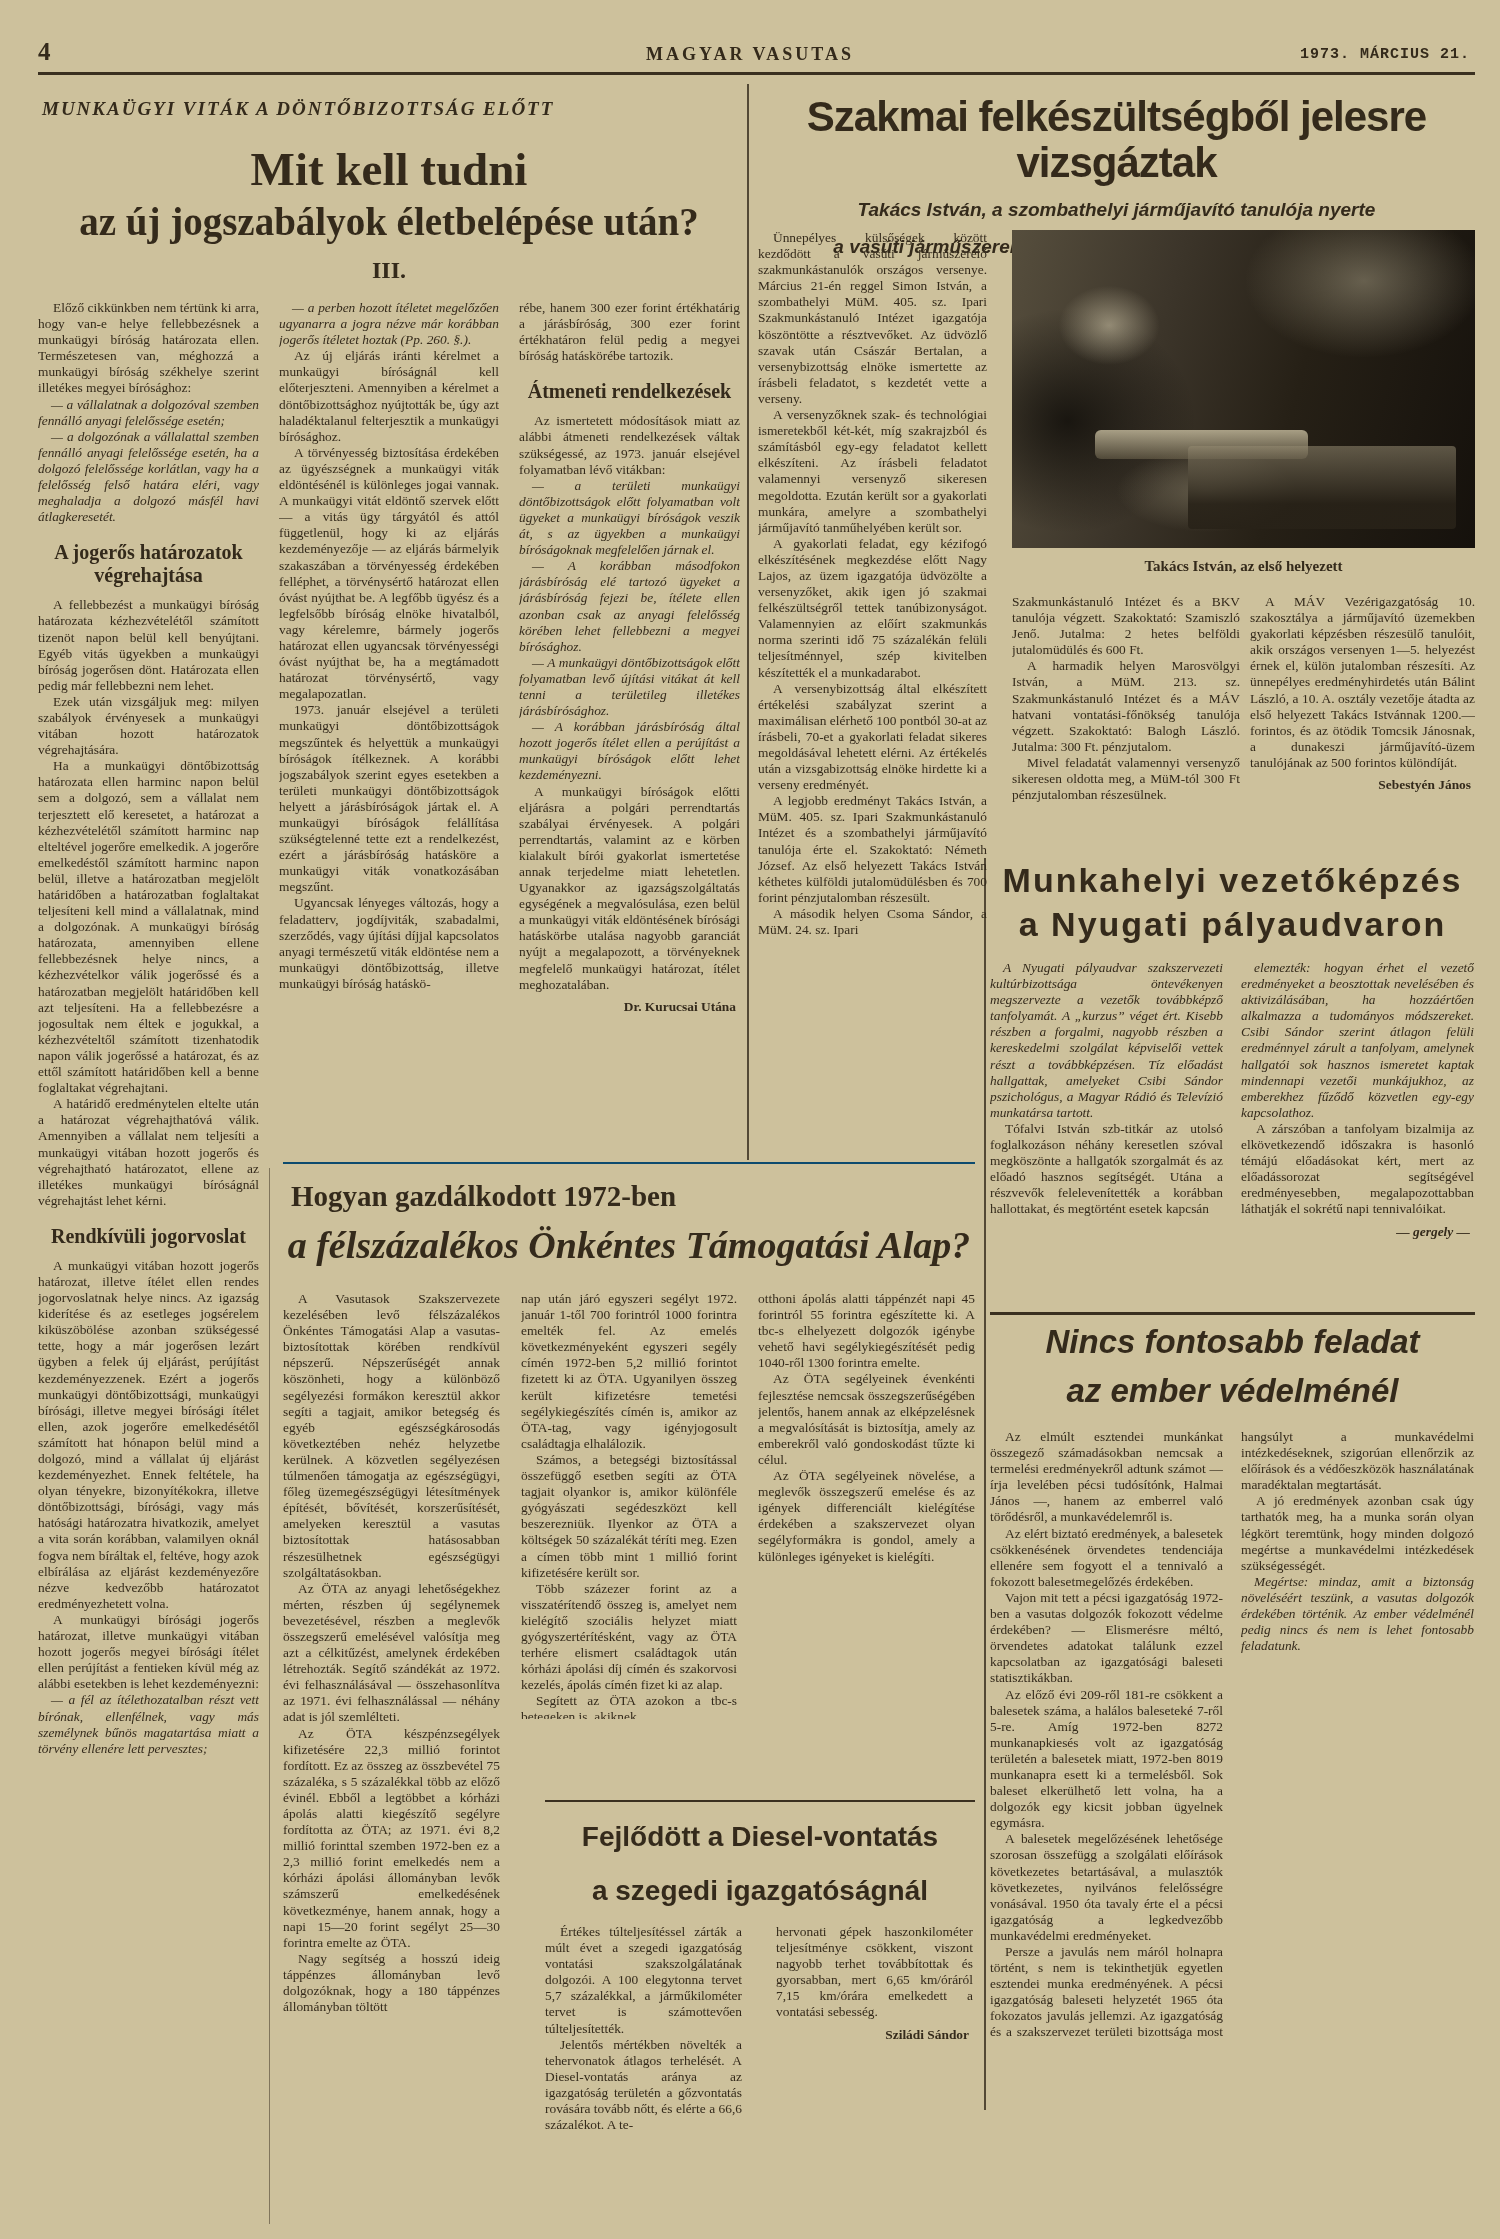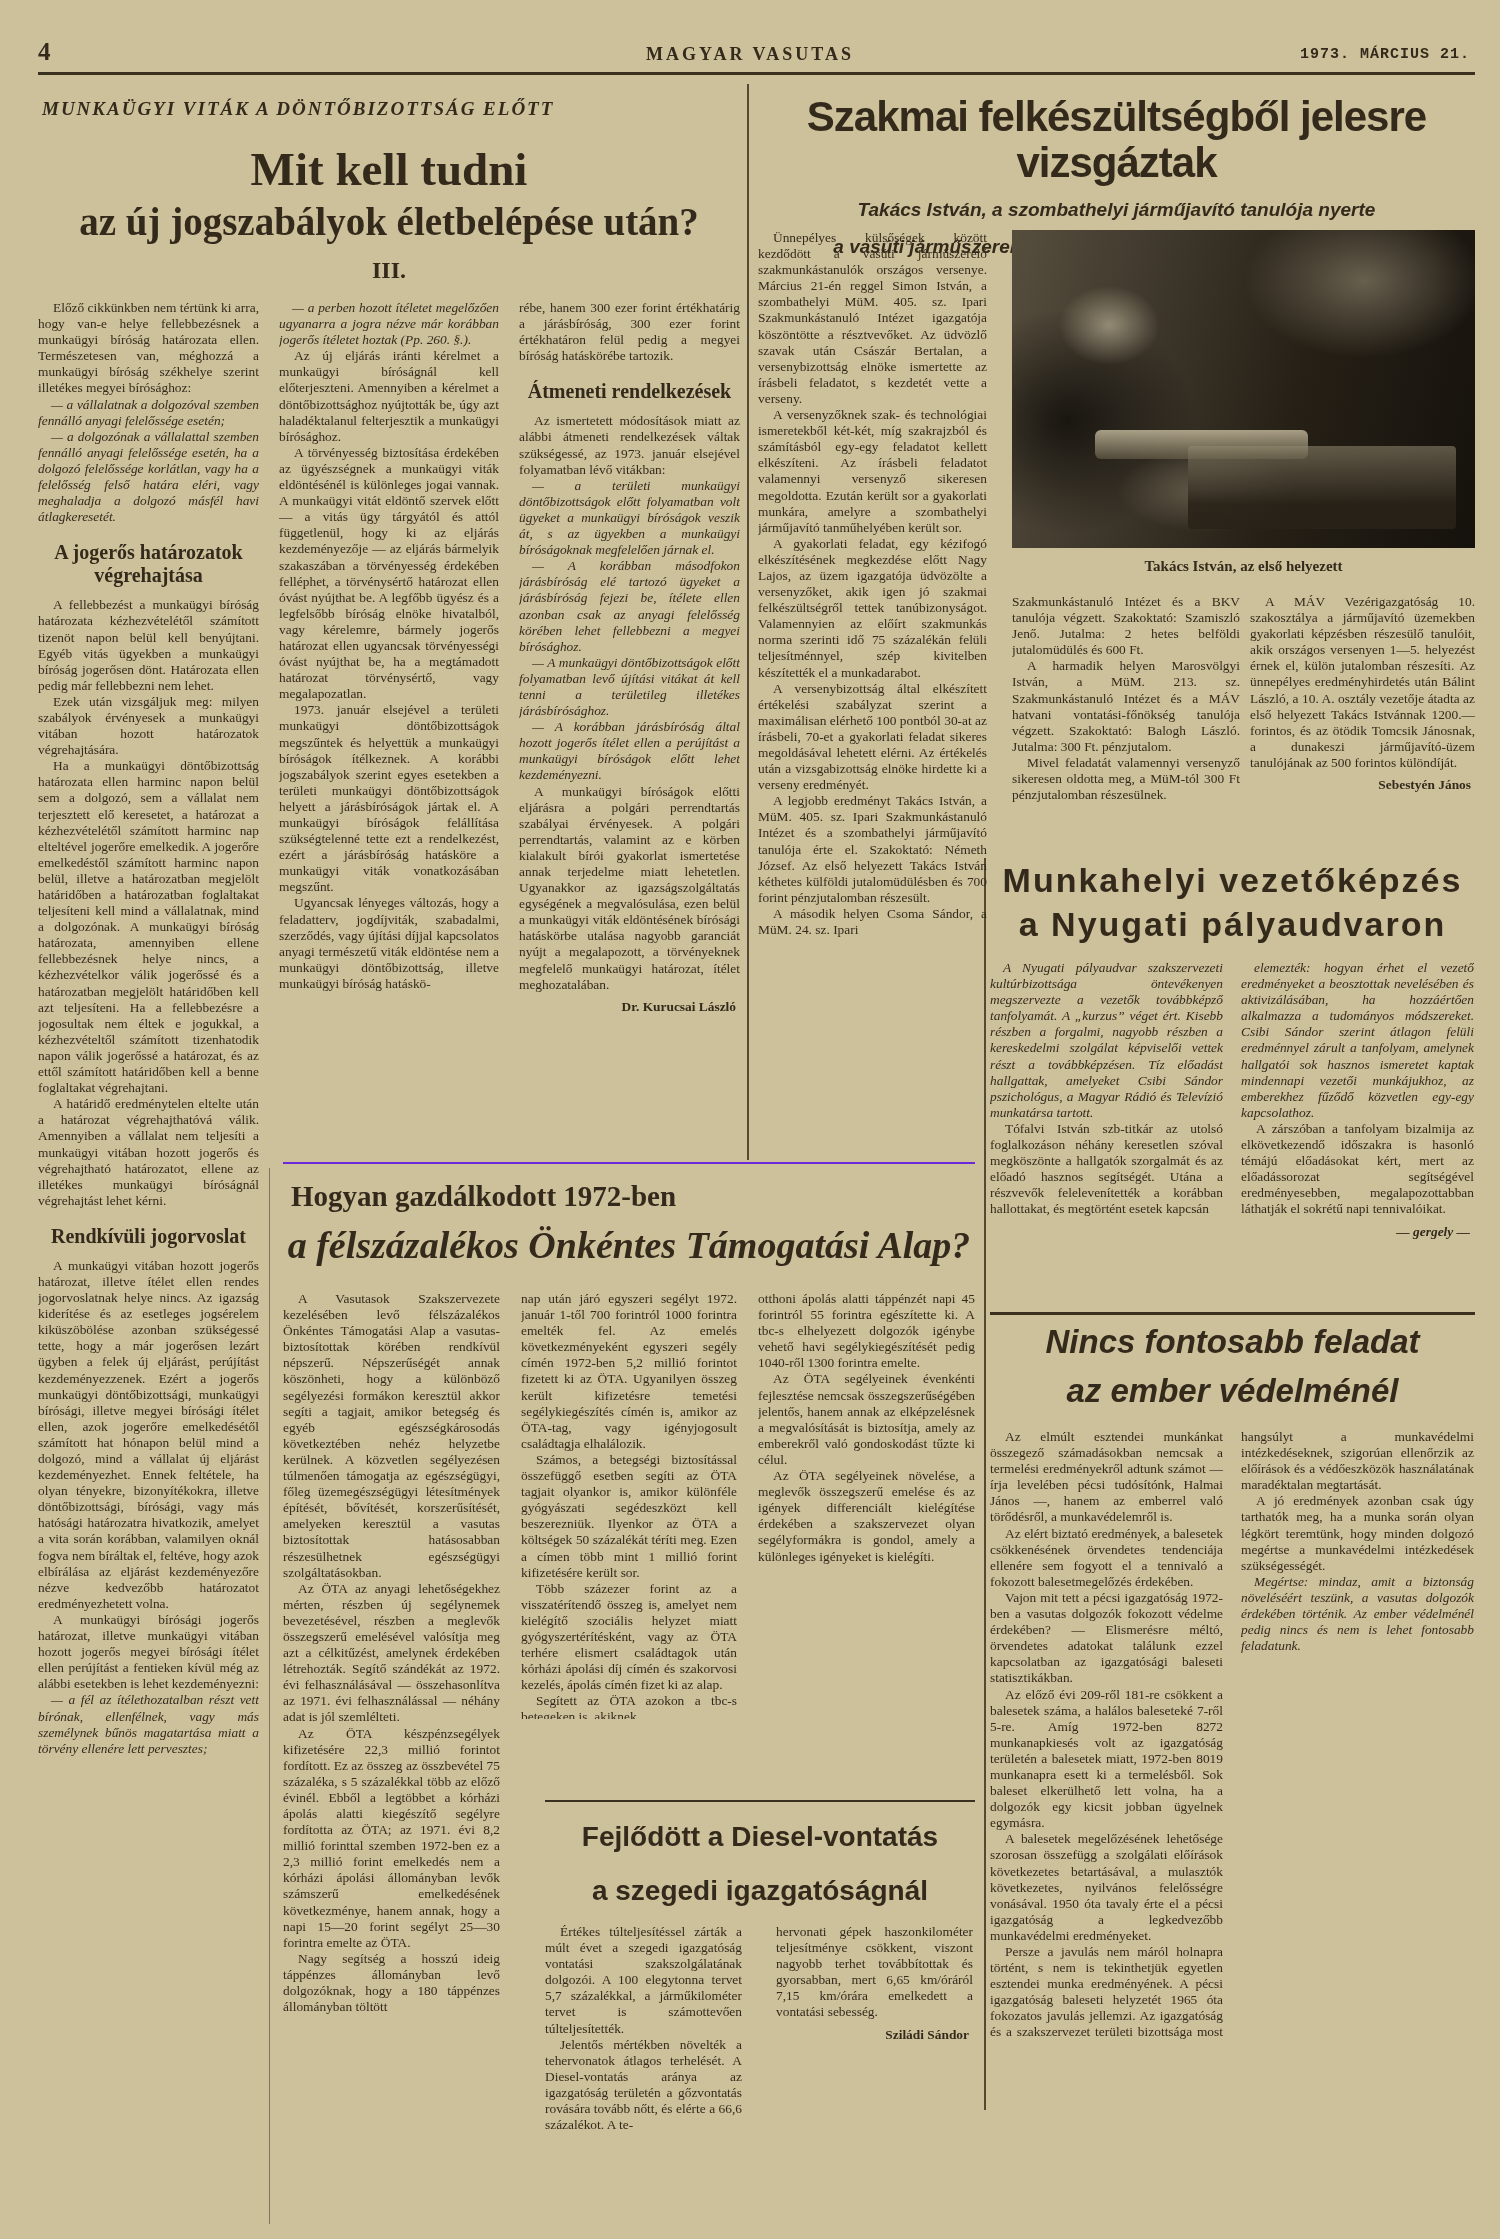--- a/index.html
+++ b/index.html
@@ -62,21 +62,21 @@
   .training{position:absolute;left:990px;top:858px;width:485px;}
   .ttitle{text-align:center;font-family:"Liberation Sans","DejaVu Sans",sans-serif;font-size:34px;line-height:44px;font-weight:bold;letter-spacing:2px;}
   .tcols{display:flex;gap:18px;margin-top:14px;}
   .tcols .col{width:233px;height:322px;}
   
   .safety{position:absolute;left:990px;top:1312px;width:485px;border-top:3px solid #3a3020;}
   .stitle{margin-top:4px;text-align:center;font-family:"Liberation Sans","DejaVu Sans",sans-serif;font-size:33px;line-height:45px;font-weight:bold;font-style:italic;}
   .scols{display:flex;gap:18px;margin-top:16px;}
   .scols .col{width:233px;height:614px;}
   
-  .ota{position:absolute;left:283px;top:1162px;width:692px;border-top:2px solid #6d28d9;}
+  .ota{position:absolute;left:283px;top:1162px;width:692px;border-top:2px solid #0c4a6e;}
   .otitle1{margin:16px 0 0 8px;font-size:29px;font-weight:bold;}
   .otitle2{margin-top:10px;text-align:center;font-size:38px;font-weight:bold;font-style:italic;}
   .ocols{display:flex;gap:21px;margin-top:24px;}
   .oc1{width:217px;height:918px;}
   .oc2{width:216px;height:428px;}
   .oc3{width:217px;height:428px;}
   
   .diesel{position:absolute;left:545px;top:1800px;width:430px;border-top:2px solid #3a3020;}
   .dtitle{margin-top:16px;text-align:center;font-family:"Liberation Sans","DejaVu Sans",sans-serif;font-size:28px;line-height:38px;font-weight:bold;}
   .dcols{display:flex;gap:34px;margin-top:14px;}
@@ -130,21 +130,21 @@
         </div>
       <div class="col lc3">
           <p class="b-pc">rébe, hanem 300 ezer forint értékhatárig a járásbíróság, 300 ezer forint értékhatáron felül pedig a megyei bíróság hatáskörébe tartozik.</p>
           <h4 class="b-h">Átmeneti rendelkezések</h4>
           <p class="b-p">Az ismertetett módosítások miatt az alábbi átmeneti rendelkezések váltak szükségessé, az 1973. január elsejével folyamatban lévő vitákban:</p>
           <p class="b-pi">— a területi munkaügyi döntőbizottságok előtt folyamatban volt ügyeket a munkaügyi bíróságok veszik át, s az ügyekben a munkaügyi bíróságoknak megfelelően járnak el.</p>
           <p class="b-pi">— A korábban másodfokon járásbíróság elé tartozó ügyeket a járásbíróság fejezi be, ítélete ellen azonban csak az anyagi felelősség körében lehet fellebbezni a megyei bírósághoz.</p>
           <p class="b-pi">— A munkaügyi döntőbizottságok előtt folyamatban levő újítási vitákat át kell tenni a területileg illetékes járásbírósághoz.</p>
           <p class="b-pi">— A korábban járásbíróság által hozott jogerős ítélet ellen a perújítást a munkaügyi bíróságok előtt lehet kezdeményezni.</p>
           <p class="b-p">A munkaügyi bíróságok előtti eljárásra a polgári perrendtartás szabályai érvényesek. A polgári perrendtartás, valamint az e körben kialakult bírói gyakorlat ismertetése annak terjedelme miatt lehetetlen. Ugyanakkor az igazságszolgáltatás egységének a megvalósulása, ezen belül a munkaügyi viták eldöntésének bírósági hatáskörbe utalása nagyobb garanciát nyújt a megalapozott, a törvényeknek megfelelő munkaügyi határozat, ítélet meghozatalában.</p>
-          <p class="b-sig">Dr. Kurucsai László</p>
+          <p class="b-sig">Dr. Kurucsai Utána</p>
         </div>
     </div>
   </div>
 
   <div class="exam">
     <div class="etitle">Szakmai felkészültségből jelesre vizsgáztak</div>
     <div class="esub">Takács István, a szombathelyi járműjavító tanulója nyerte</div>
     <div class="esub">a vasúti járműszerelő szakmunkás tanu'ók országos versenyét</div>
     <div class="col ecol1">
         <p class="b-p">Ünnepélyes külsőségek között kezdődött a vasúti járműszerelő szakmunkástanulók országos versenye. Március 21-én reggel Simon István, a szombathelyi MüM. 405. sz. Ipari Szakmunkástanuló Intézet igazgatója köszöntötte a résztvevőket. Az üdvözlő szavak után Császár Bertalan, a versenybizottság elnöke ismertette az írásbeli feladatot, s kezdetét vette a verseny.</p>

